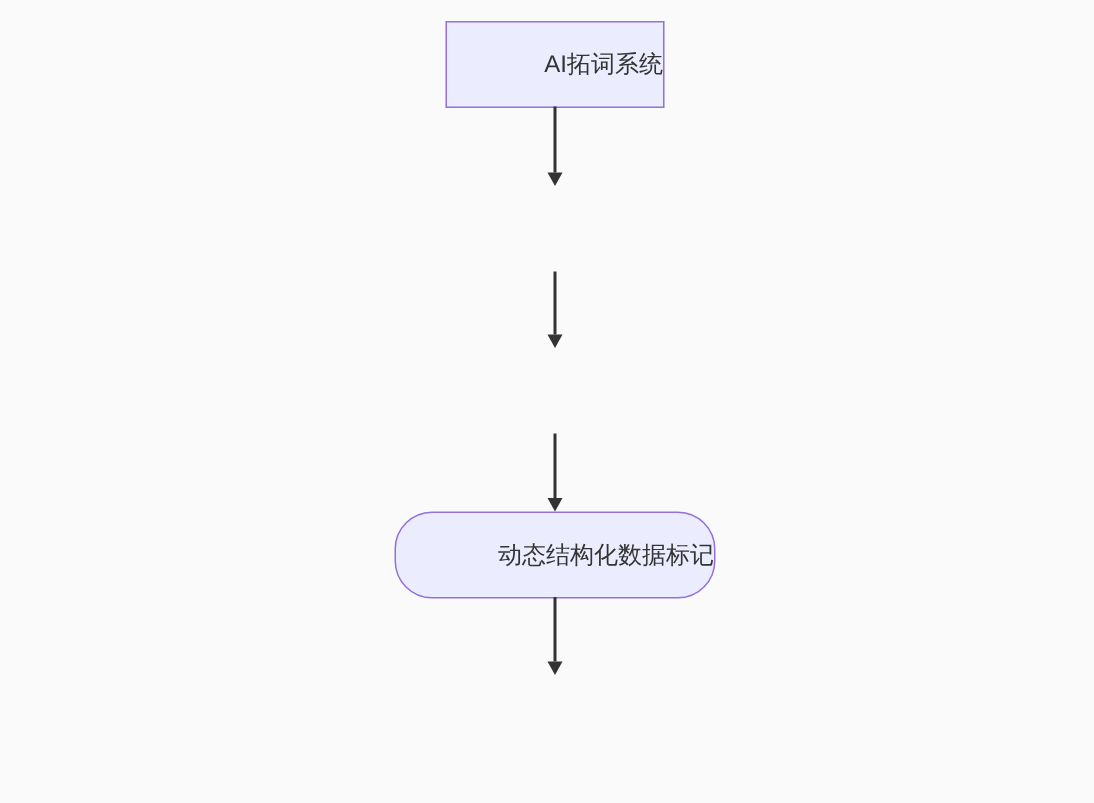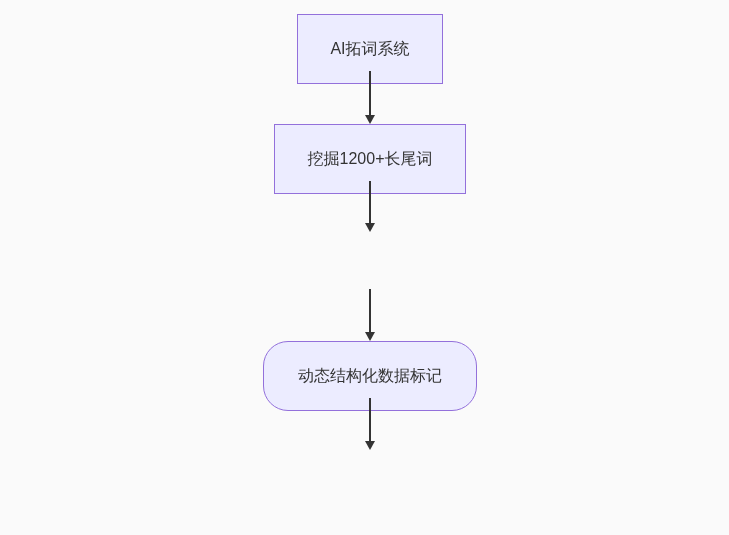--- a/index.html
+++ b/index.html
@@ -13,29 +13,29 @@
     position: relative;
     width: 729px;
     height: 535px;
     background: var(--bg, #fafafa);
     overflow: hidden;
   }
   .flow-node {
     position: absolute;
     left: 370px;
     transform: translateX(-50%);
-    height: 70px;
+    height: 58px;
     box-sizing: border-box;
     background: var(--node-fill, #ececff);
     border: 1px solid var(--node-border, #9370db);
     color: var(--text-color, #333333);
     font-size: 16px;
     display: flex;
     align-items: center;
-    justify-content: center;
+    justify-content: flex-end;
     white-space: nowrap;
   }
   .flow-node.n1 { top: 14px;  width: 146px; }
   .flow-node.n2 { top: 124px; width: 192px; }
   .flow-node.n3 { top: 232px; width: 222px; }
   .flow-node.n4 { top: 341px; width: 214px; border-radius: 25px; }
   .flow-node.n5 { top: 450px; width: 234px; }
 
   .flow-arrow {
     position: absolute;
@@ -71,23 +71,20 @@
 
   <div class="flow-node n1">
     <span>AI拓词系统</span>
   </div>
 
   <div class="flow-arrow a1">
     <div class="shaft"></div>
     <div class="head"></div>
   </div>
 
-  <div class="flow-node n2">
-    <span>挖掘1200+长尾词</span>
-  </div>
 
   <div class="flow-arrow a2">
     <div class="shaft"></div>
     <div class="head"></div>
   </div>
 
 
   <div class="flow-arrow a3">
     <div class="shaft"></div>
     <div class="head"></div>

